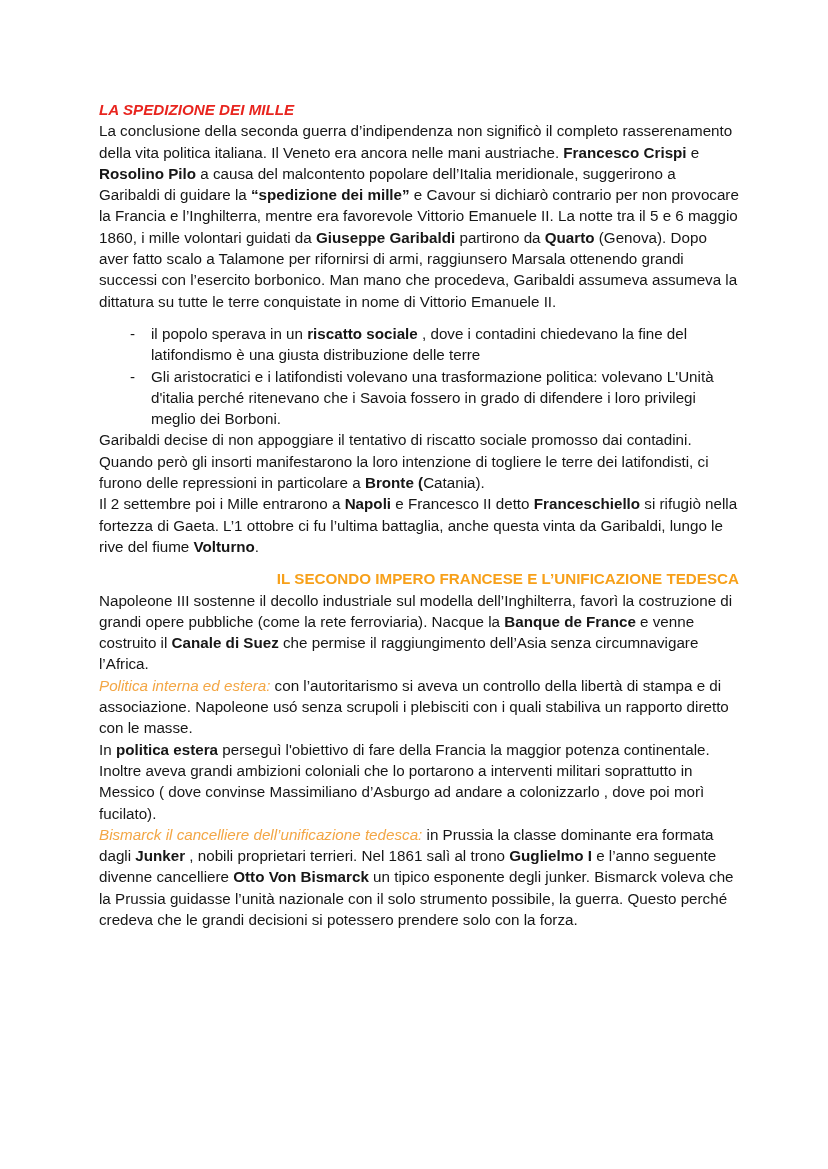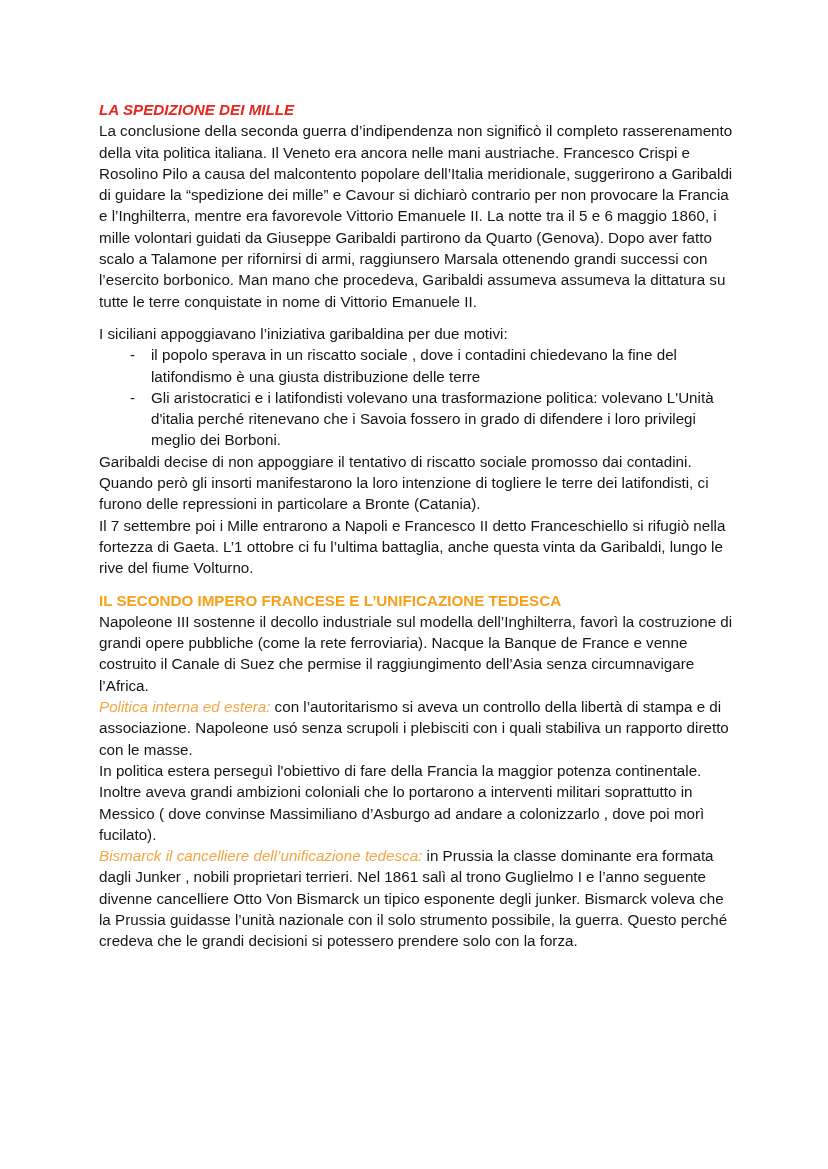--- a/index.html
+++ b/index.html
@@ -25,47 +25,47 @@
     color: #161616;
     -webkit-font-smoothing: antialiased;
   }
   .block { margin: 0; }
   .title {
     font-weight: bold;
     font-style: italic;
   }
   .heading {
     font-weight: bold;
+    text-align: right;
   }
   .bullet {
     position: relative;
     padding-left: 52px;
   }
   .bullet .dash {
     position: absolute;
     left: 31px;
     top: 0;
   }
   .spacer { height: 11px; }
-  .b { font-weight: normal; }
+  .b { font-weight: bold; }
   .i { font-style: italic; margin-top: 40px; }
 </style>
 </head>
 <body>
 
 <div class="page">
   <div class="content">
       <div class="block title"><span style="color: rgb(232, 37, 31);">LA SPEDIZIONE DEI MILLE</span></div>
       <div class="block p"><span>La conclusione della seconda guerra d’indipendenza non significò il completo rasserenamento della vita politica italiana. Il Veneto era ancora nelle mani austriache. </span><span class="b">Francesco Crispi</span><span> e </span><span class="b">Rosolino Pilo</span><span> a causa del malcontento popolare dell’Italia meridionale, suggerirono a Garibaldi di guidare la </span><span class="b">“spedizione dei mille”</span><span> e Cavour si dichiarò contrario per non provocare la Francia e l’Inghilterra, mentre era favorevole Vittorio Emanuele II. La notte tra il 5 e 6 maggio 1860, i mille volontari guidati da </span><span class="b">Giuseppe Garibaldi</span><span> partirono da </span><span class="b">Quarto</span><span> (Genova). Dopo aver fatto scalo a Talamone per rifornirsi di armi, raggiunsero Marsala ottenendo grandi successi con l’esercito borbonico. Man mano che procedeva, Garibaldi assumeva assumeva la dittatura su tutte le terre conquistate in nome di Vittorio Emanuele II.</span></div>
       <div class="block spacer"></div>
-      <div class="block p"><span>I siciliani appoggiavano l’iniziativa garibaldina per due motivi:</span></div>
       <div class="block bullet"><span class="dash">-</span><span>il popolo sperava in un </span><span class="b">riscatto sociale</span><span> , dove i contadini chiedevano la fine del latifondismo è una giusta distribuzione delle terre</span></div>
       <div class="block bullet"><span class="dash">-</span><span>Gli aristocratici e i latifondisti volevano una trasformazione politica: volevano L'Unità d'italia perché ritenevano che i Savoia fossero in grado di difendere i loro privilegi meglio dei Borboni.</span></div>
       <div class="block p"><span>Garibaldi decise di non appoggiare il tentativo di riscatto sociale promosso dai contadini. Quando però gli insorti manifestarono la loro intenzione di togliere le terre dei latifondisti, ci furono delle repressioni in particolare a </span><span class="b">Bronte (</span><span>Catania).</span></div>
-      <div class="block p"><span>Il 7 settembre poi i Mille entrarono a </span><span class="b">Napoli</span><span> e Francesco II detto </span><span class="b">Franceschiello</span><span> si rifugiò nella fortezza di Gaeta. L’1 ottobre ci fu l’ultima battaglia, anche questa vinta da Garibaldi, lungo le rive del fiume </span><span class="b">Volturno</span><span>.</span></div>
+      <div class="block p"><span>Il 2 settembre poi i Mille entrarono a </span><span class="b">Napoli</span><span> e Francesco II detto </span><span class="b">Franceschiello</span><span> si rifugiò nella fortezza di Gaeta. L’1 ottobre ci fu l’ultima battaglia, anche questa vinta da Garibaldi, lungo le rive del fiume </span><span class="b">Volturno</span><span>.</span></div>
       <div class="block spacer"></div>
       <div class="block heading"><span style="color: rgb(247, 160, 26);">IL SECONDO IMPERO FRANCESE E L’UNIFICAZIONE TEDESCA</span></div>
       <div class="block p"><span>Napoleone III sostenne il decollo industriale sul modella dell’Inghilterra, favorì la costruzione di grandi opere pubbliche (come la rete ferroviaria). Nacque la </span><span class="b">Banque de France</span><span> e venne costruito il </span><span class="b">Canale di Suez</span><span> che permise il raggiungimento dell’Asia senza circumnavigare l’Africa.</span></div>
       <div class="block p"><span class="i" style="color: rgb(243, 166, 68);">Politica interna ed estera:</span><span> con l’autoritarismo si aveva un controllo della libertà di stampa e di associazione. Napoleone usó senza scrupoli i plebisciti con i quali stabiliva un rapporto diretto con le masse.</span></div>
       <div class="block p"><span>In </span><span class="b">politica estera</span><span> perseguì l'obiettivo di fare della Francia la maggior potenza continentale. Inoltre aveva grandi ambizioni coloniali che lo portarono a interventi militari soprattutto in Messico ( dove convinse Massimiliano d’Asburgo ad andare a colonizzarlo , dove poi morì fucilato).</span></div>
       <div class="block p"><span class="i" style="color: rgb(243, 166, 68);">Bismarck il cancelliere dell’unificazione tedesca:</span><span> in Prussia la classe dominante era formata dagli </span><span class="b">Junker</span><span> , nobili proprietari terrieri. Nel 1861 salì al trono </span><span class="b">Guglielmo I</span><span> e l’anno seguente divenne cancelliere </span><span class="b">Otto Von Bismarck</span><span> un tipico esponente degli junker. Bismarck voleva che la Prussia guidasse l’unità nazionale con il solo strumento possibile, la guerra. Questo perché credeva che le grandi decisioni si potessero prendere solo con la forza.</span></div>
     </div>
 </div>
 
 </body></html>

